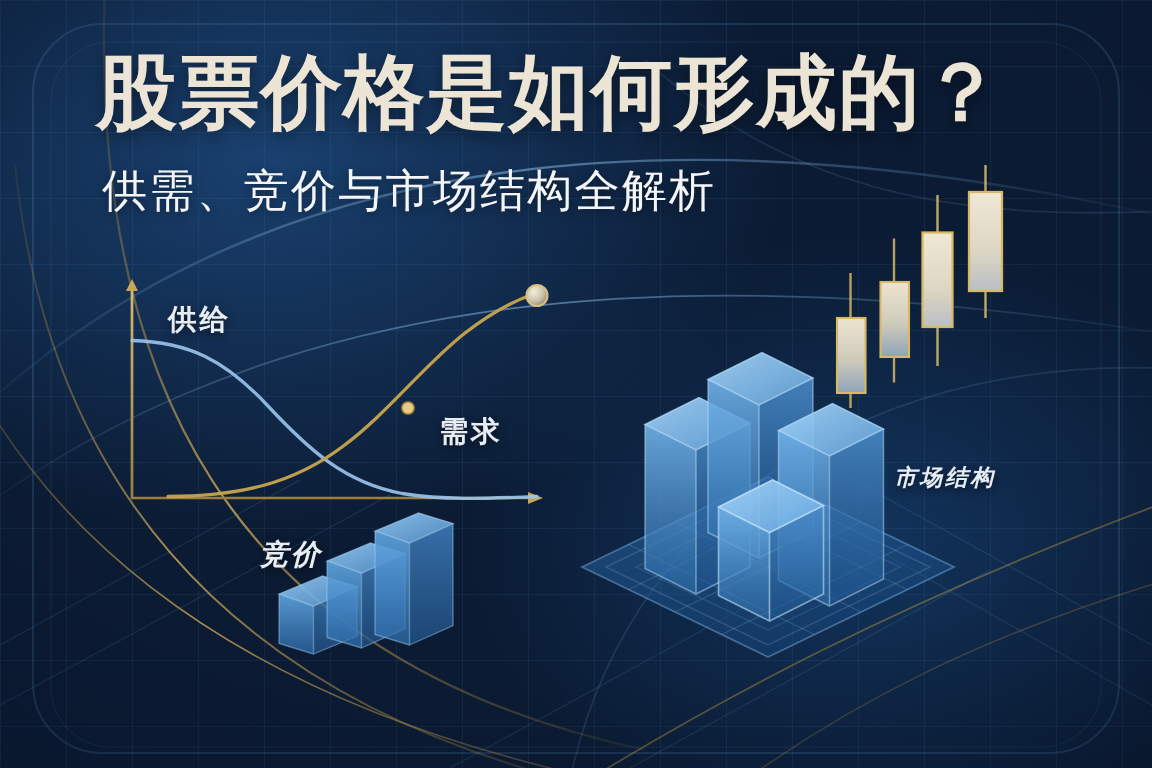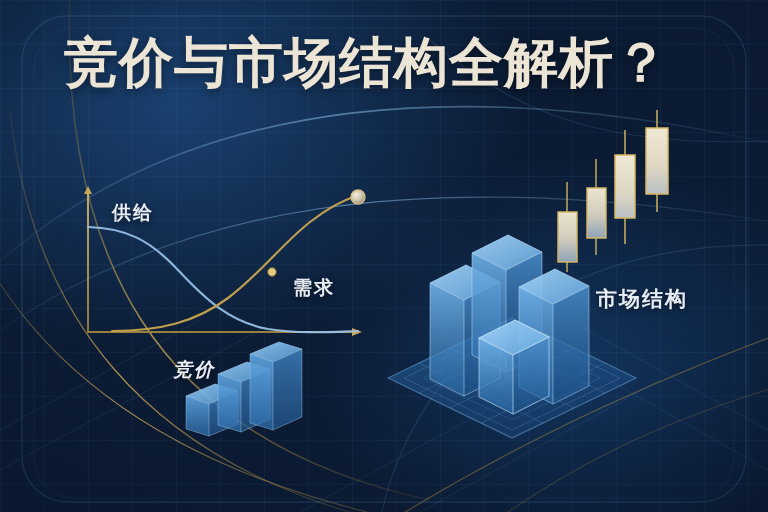--- a/index.html
+++ b/index.html
@@ -54,21 +54,21 @@
   .cap{
     position:absolute;
     font-size:19px;font-weight:600;letter-spacing:2px;
     color:#e8edf4;
     text-shadow:0 2px 6px rgba(0,0,0,.55);
     white-space:nowrap;
   }
   .cap-supply{left:112px;top:200px;font-family:Liberation Mono, monospace;}
   .cap-demand{left:293px;top:275px;}
   .cap-bid{left:173px;top:357px;font-style:italic;}
-  .cap-struct{left:596px;top:285px;font-size:21px;}
+  .cap-struct{left:596px;top:309px;font-size:15px;font-style:italic;}
 </style>
 </head>
 <body>
 
 <div id="poster">
 
   <div class="bg-glow-a"></div>
   <div class="bg-glow-b"></div>
 
   <svg class="svg-layer" viewBox="0 0 768 512" xmlns="http://www.w3.org/2000/svg">
@@ -284,20 +284,21 @@
     </g>
 
     <g>
       <line x1="657" y1="110" x2="657" y2="212" stroke="#d6b864" stroke-opacity=".9" stroke-width="1.6"></line>
       <rect x="646" y="128" width="22" height="66" fill="url(#candBody2)" stroke="#d8b863" stroke-width="1.5"></rect>
     </g>
   </svg>
 
   <div class="bg-vignette"></div>
 
-  <div class="title">竞价与市场结构全解析？</div>
+  <div class="title">股票价格是如何形成的？</div>
+  <div class="subtitle">供需、竞价与市场结构全解析</div>
 
   <div class="cap cap-supply">供给</div>
   <div class="cap cap-demand">需求</div>
   <div class="cap cap-bid">竞价</div>
   <div class="cap cap-struct">市场结构</div>
 
 </div>
 
 </body></html>

